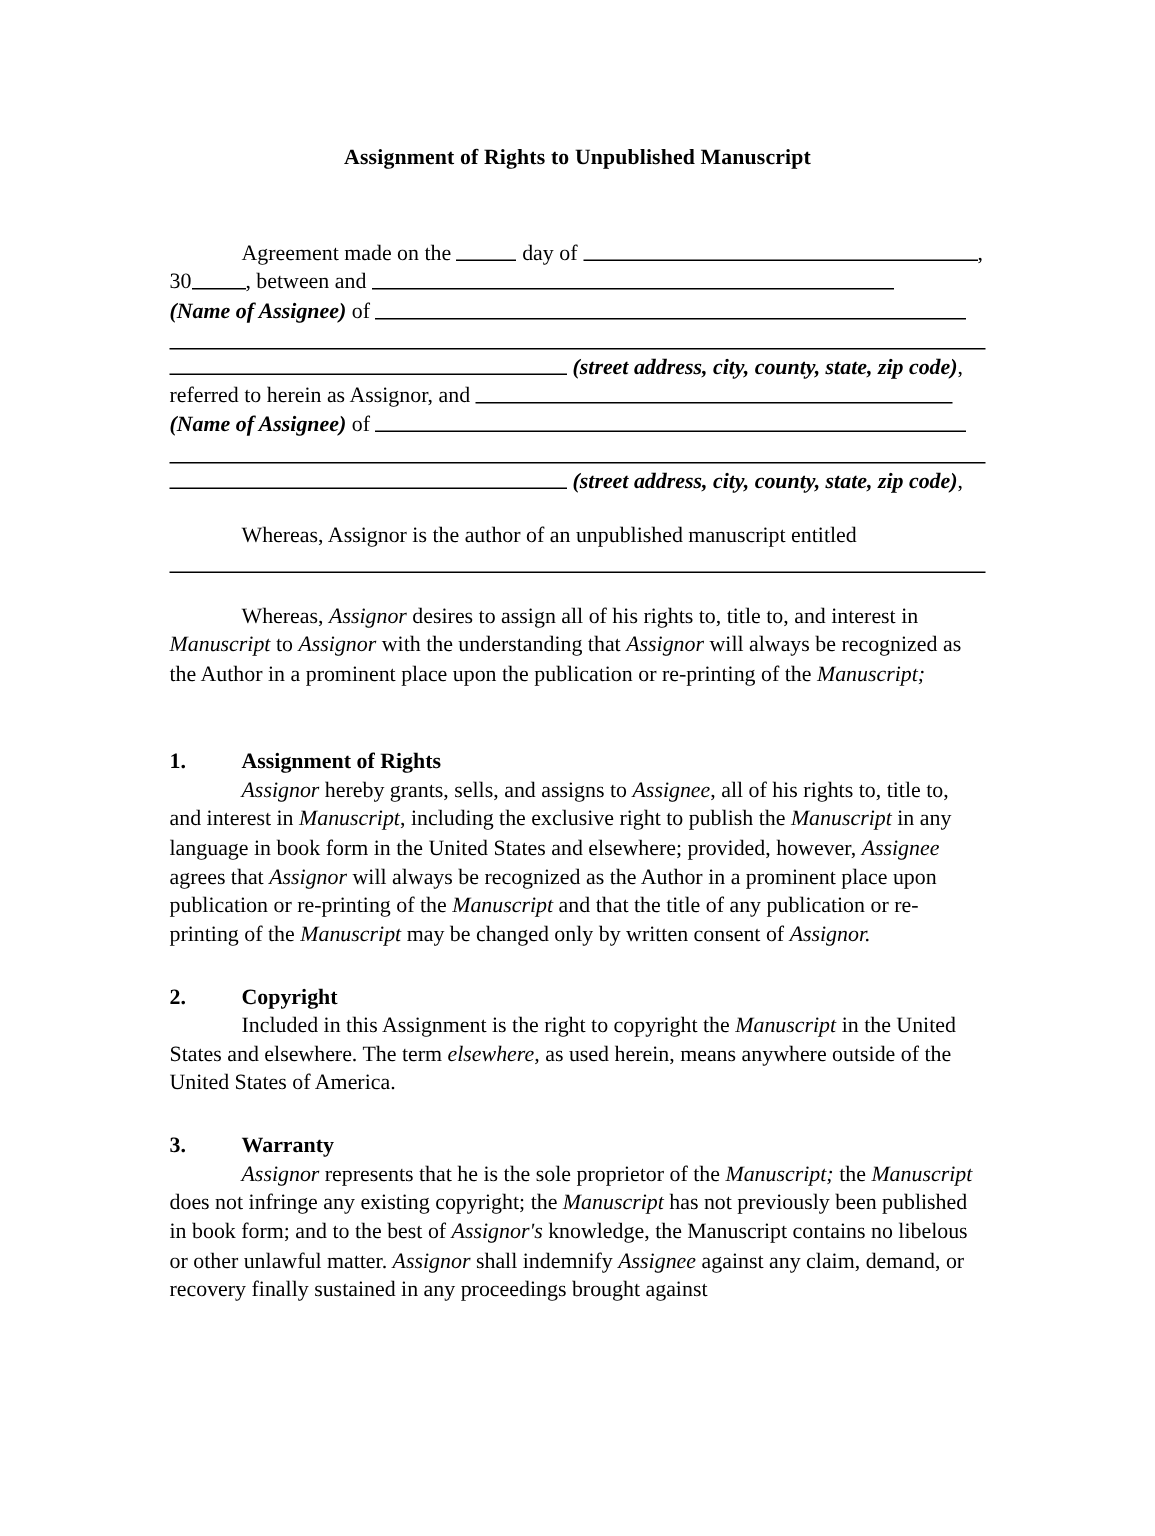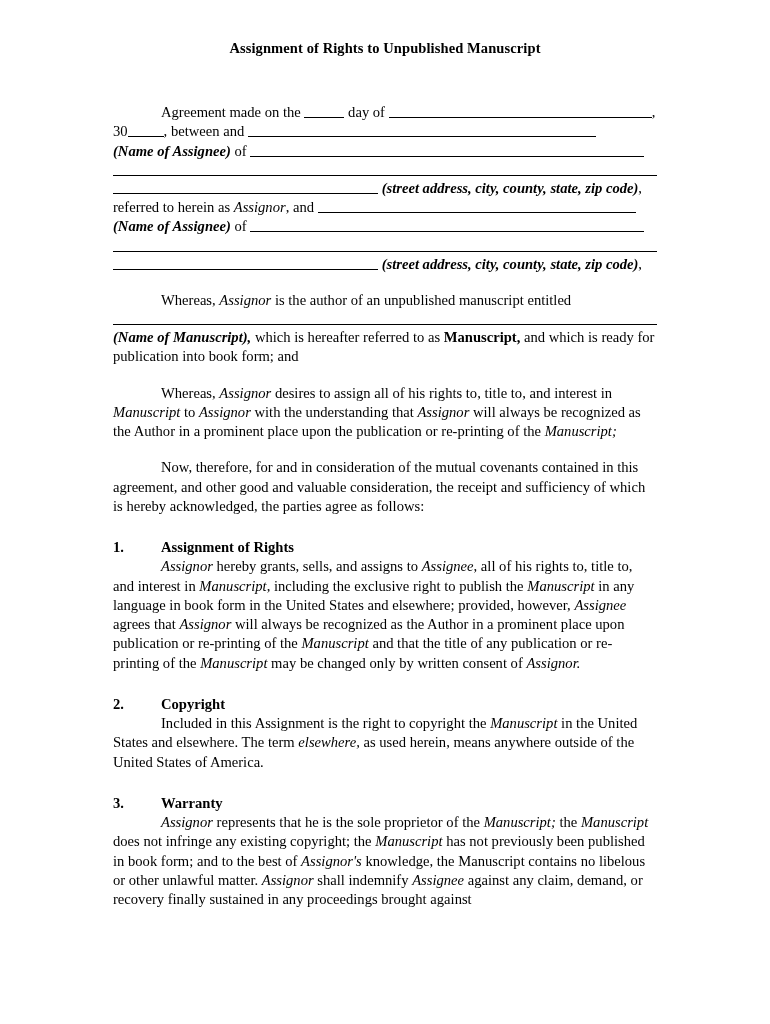--- a/index.html
+++ b/index.html
@@ -11,21 +11,21 @@
     width: 770px;
     height: 1024px;
     font-family: "Liberation Serif", "DejaVu Serif", serif;
     color: #000000;
   }
   .page {
     position: relative;
     width: 770px;
     height: 1024px;
     box-sizing: border-box;
-    padding: 40px 113px 0 113px;
+    padding: 97px 113px 0 113px;
     background: #ffffff;
   }
   .doc-title {
     text-align: center;
     font-size: 14.5px;
     font-weight: bold;
     letter-spacing: 0.1px;
     margin: 0 0 46px 0;
   }
   p {
@@ -37,21 +37,20 @@
   .indent {
     text-indent: 48px;
   }
   .gap {
     height: 17px;
   }
   .gap-lg {
     height: 22px;
   }
   i, .it {
-    font-style: italic;
   }
   .bi {
     font-style: italic;
     font-weight: bold;
   }
   .b {
     font-weight: bold;
   }
   .section-head {
     font-size: 14.6px;
@@ -116,32 +115,28 @@
 
   <div class="gap"></div>
 
   <div>
     <p class="indent">
       <span>Whereas, </span><span class="it">Assignor</span><span> is the author of an unpublished manuscript entitled</span>
     </p>
     <p>
       <span class="full-rule"></span>
     </p>
-    <p>
-      <span class="bi">(Name of Manuscript),</span><span> which is hereafter referred to as </span><span class="b">Manuscript,</span><span> and which is ready for publication into book form; and</span>
-    </p>
   </div>
 
   <div class="gap"></div>
 
   <p class="indent">Whereas, <i>Assignor</i> desires to assign all of his rights to, title to, and interest in <i>Manuscript</i> to <i>Assignor</i> with the understanding that <i>Assignor</i> will always be recognized as the Author in a prominent place upon the publication or re-printing of the <i>Manuscript;</i></p>
 
   <div class="gap"></div>
 
-  <p class="indent">Now, therefore, for and in consideration of the mutual covenants contained in this agreement, and other good and valuable consideration, the receipt and sufficiency of which is hereby acknowledged, the parties agree as follows:</p>
 
   <div class="gap-lg"></div>
 
   <div class="section-head">
     <span class="section-num">1.</span>
     <span>Assignment of Rights</span>
   </div>
   <p class="indent"><i>Assignor</i> hereby grants, sells, and assigns to <i>Assignee</i>, all of his rights to, title to, and interest in <i>Manuscript</i>, including the exclusive right to publish the <i>Manuscript</i> in any language in book form in the United States and elsewhere; provided, however, <i>Assignee</i> agrees that <i>Assignor</i> will always be recognized as the Author in a prominent place upon publication or re-printing of the <i>Manuscript</i> and that the title of any publication or re-printing of the <i>Manuscript</i> may be changed only by written consent of <i>Assignor.</i></p>
 
   <div class="gap-lg"></div>

